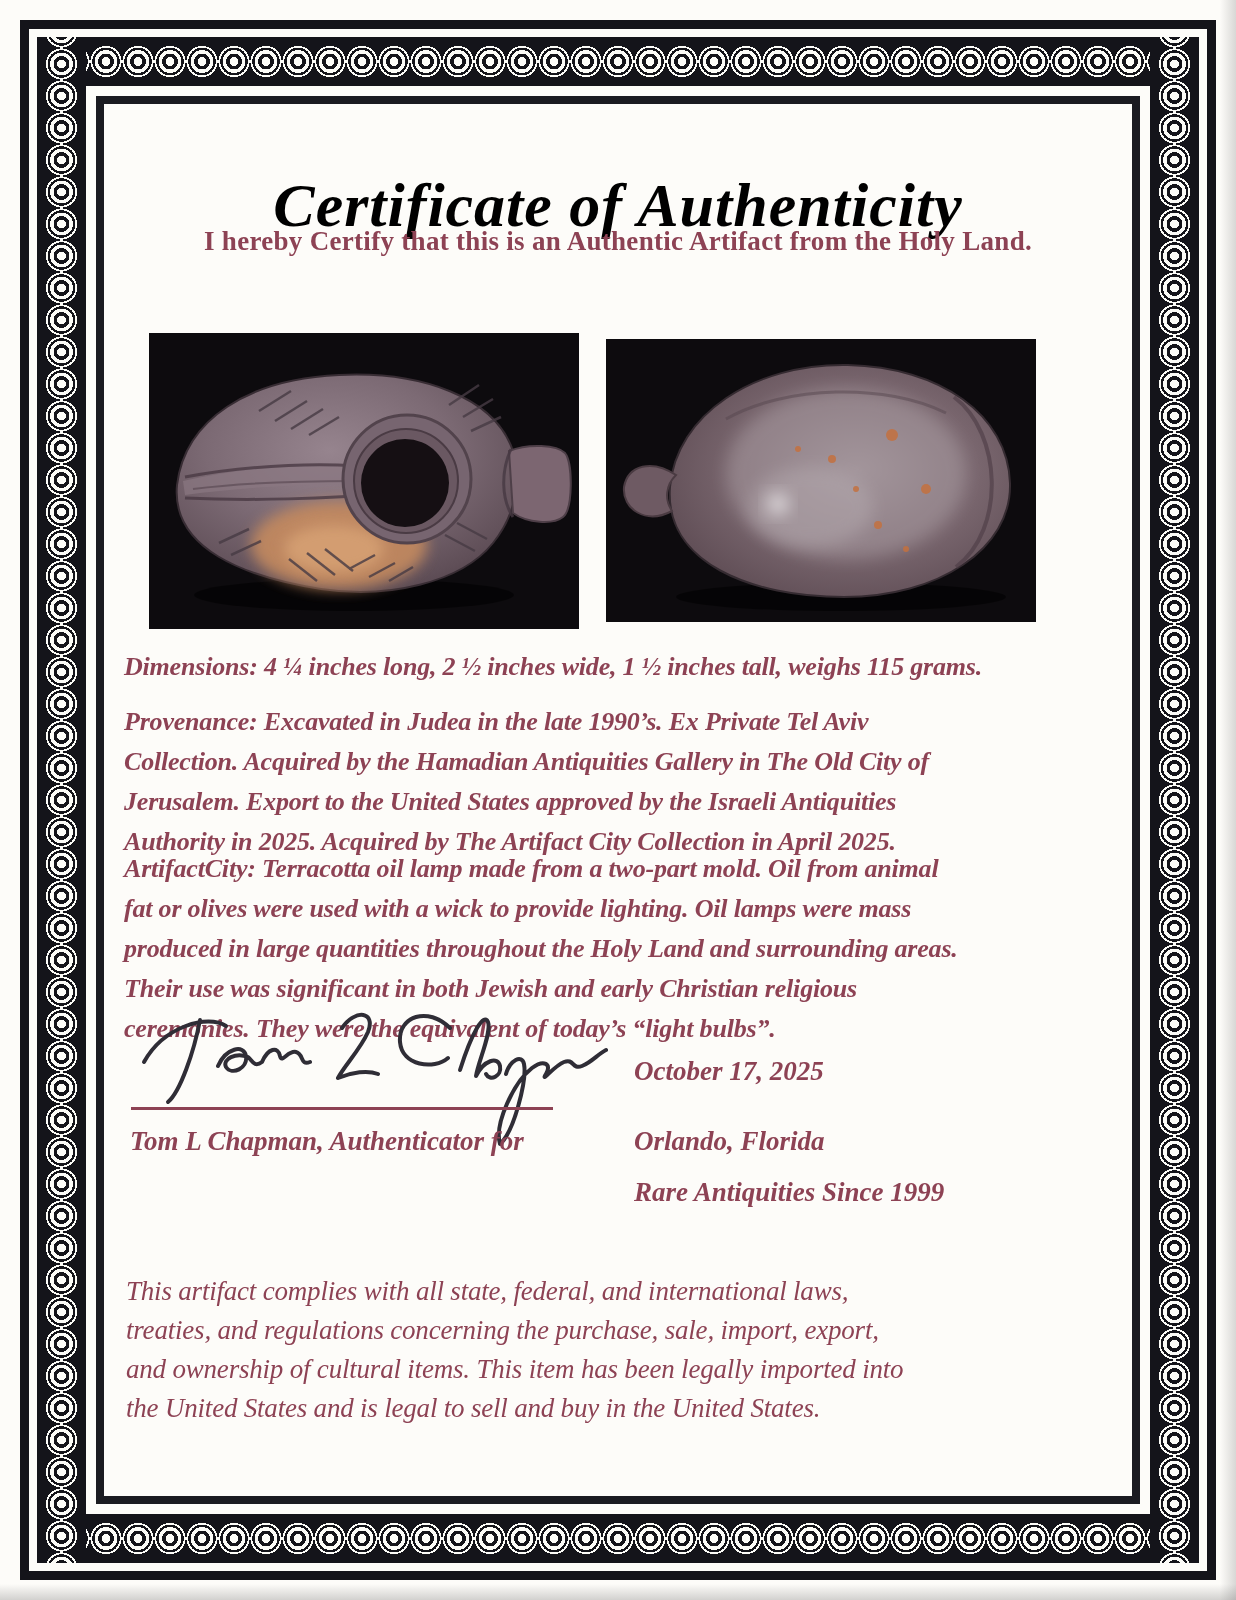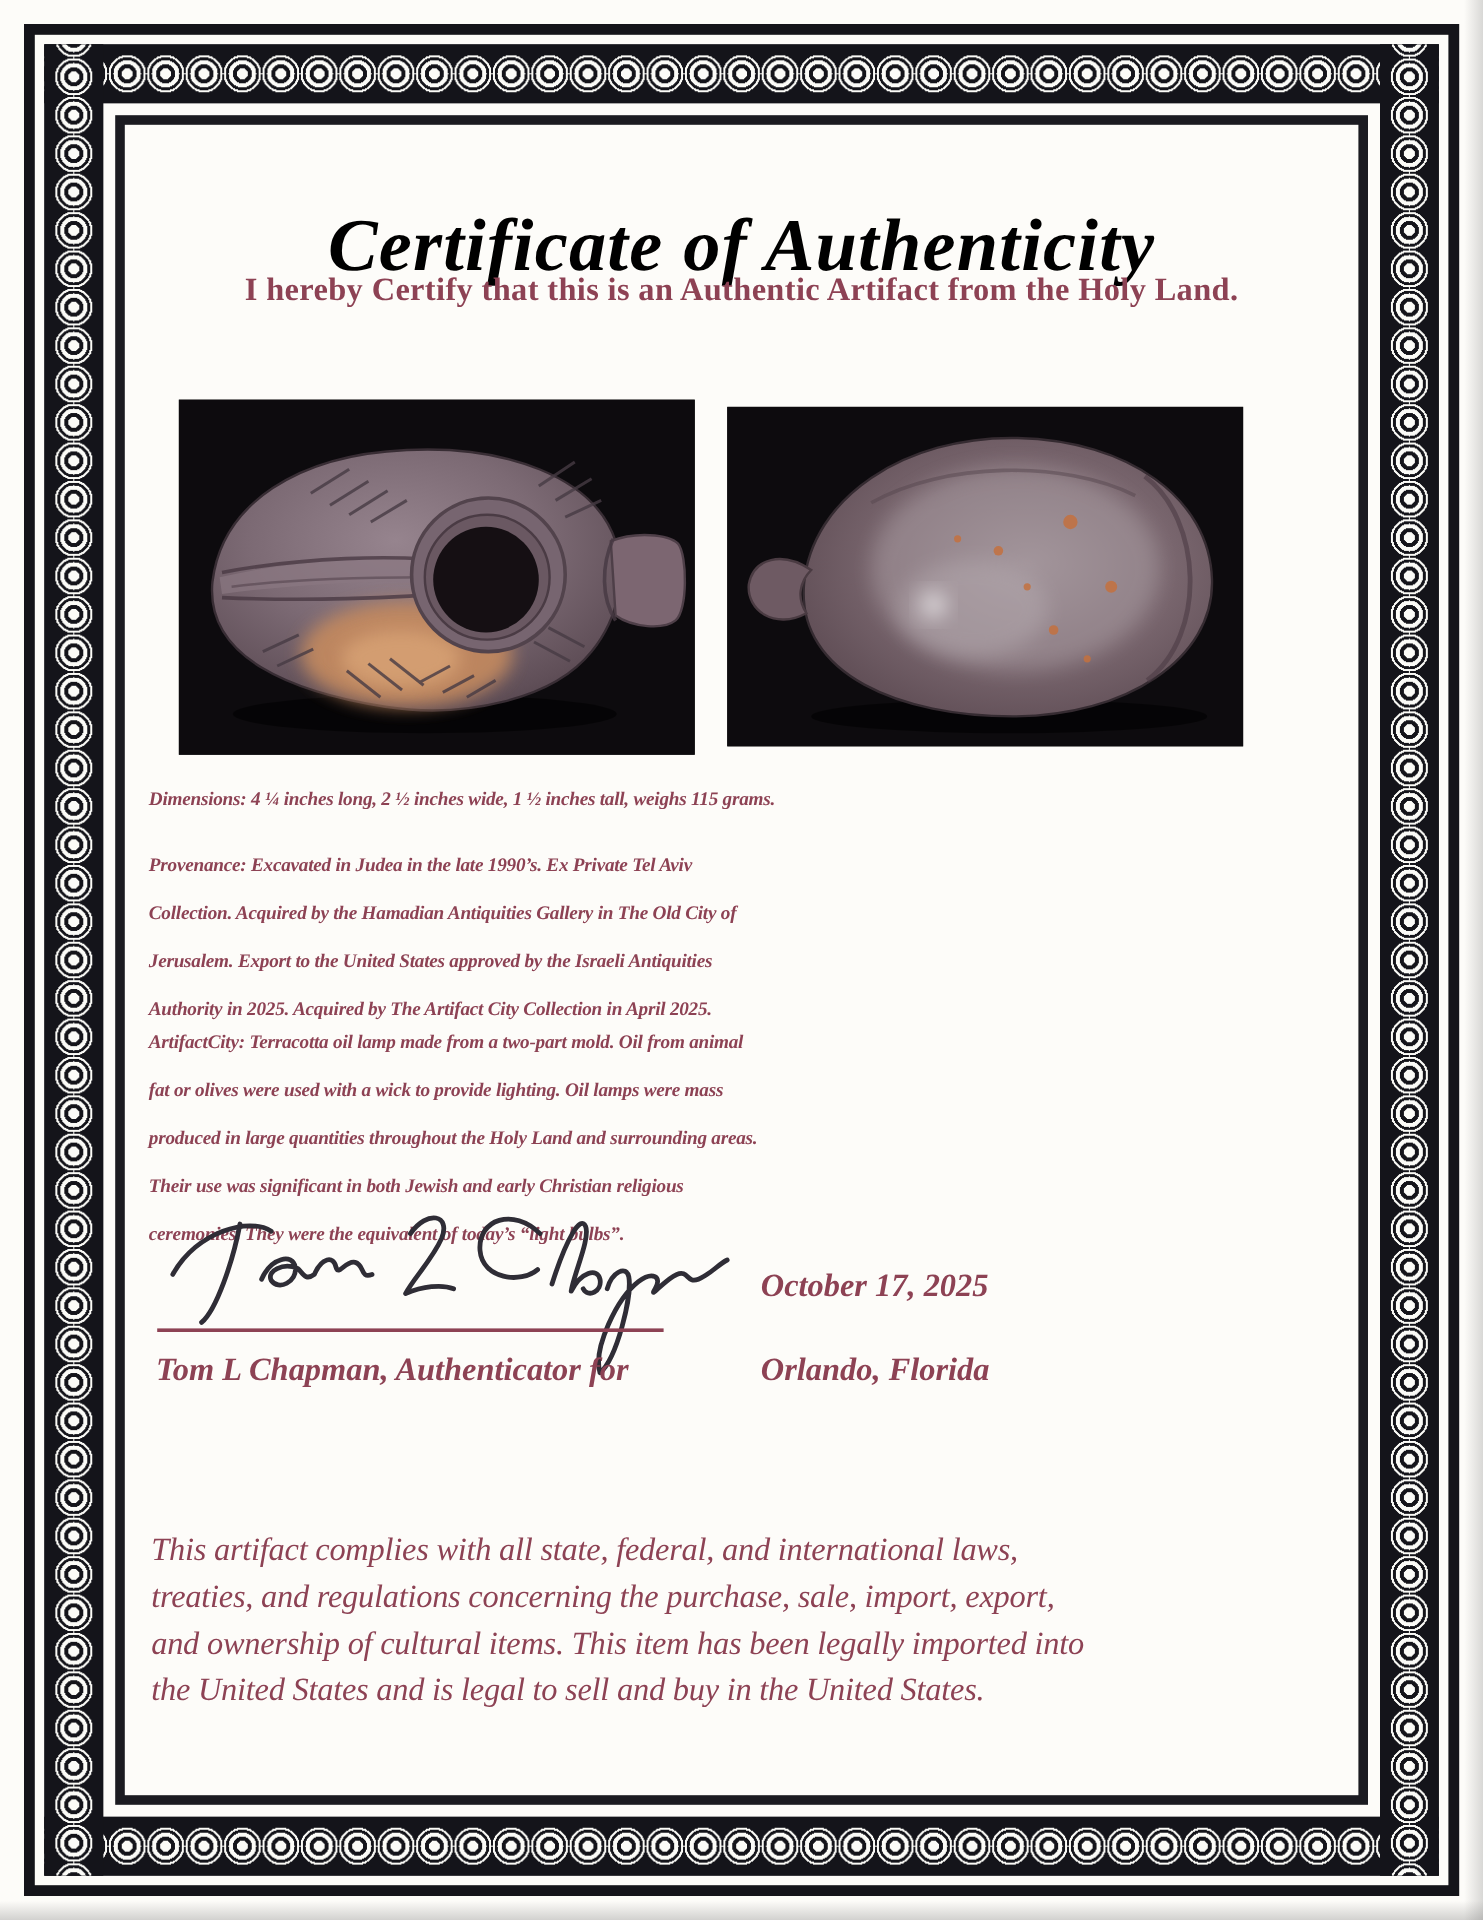--- a/index.html
+++ b/index.html
@@ -45,21 +45,21 @@
     font-size:27px;font-weight:700;letter-spacing:.3px;}
   .sub1{top:120px;}
   .sub2{top:176px;}
 
   .photo{position:absolute;background:#0d0b0e;}
   .photo-left{top:227px;left:43px;width:430px;height:296px;}
   .photo-right{top:233px;left:500px;width:430px;height:283px;}
   .photo svg{display:block;width:100%;height:100%;}
 
   .para{position:absolute;font-style:italic;font-weight:700;
-    font-size:16px;line-height:40px;letter-spacing:-.2px;}
+    font-size:26px;line-height:40px;letter-spacing:-.2px;}
   .para .label{font-weight:700;}
   .para .ptext{white-space:pre-line;}
   .para-dimensions{top:541px;left:18px;white-space:nowrap;}
   .para-provenance{top:596px;left:18px;width:980px;}
   .para-description{top:743px;left:18px;width:980px;}
 
   .sig-svg{position:absolute;top:898px;left:28px;width:480px;height:152px;pointer-events:none;}
   .sig-line{position:absolute;top:1001px;left:25px;width:422px;height:3px;background:#8d4254;}
   .sig-text{position:absolute;font-style:italic;font-weight:700;font-size:27px;white-space:nowrap;}
   .sig-l1{top:1020px;left:24px;}
@@ -195,19 +195,20 @@
       <path d="M316,24 C294,2 264,12 266,38 C268,62 300,66 314,54"></path>
       <path d="M326,66 C338,28 350,8 354,18 C358,28 344,58 342,72 C350,56 364,52 366,62 C368,72 356,78 352,70"></path>
       <path d="M372,70 C376,56 388,50 390,60 C393,76 380,128 366,140 C360,120 380,78 398,64 C410,55 418,60 412,70 C406,80 420,62 430,58 C440,54 438,66 448,62 C458,58 464,50 472,46"></path>
     </g>
   </svg>
   <div class="sig-line"></div>
 
   <p class="sig-text sig-l1">Tom L Chapman, Authenticator for</p>
   <p class="sig-text sig-r1">October 17, 2025</p>
   <p class="sig-text sig-r2">Orlando, Florida</p>
+  <p class="sig-text sig-r3">Rare Antiquities Since 1999</p>
 
   <p class="legal">This artifact complies with all state, federal, and international laws,
 treaties, and regulations concerning the purchase, sale, import, export,
 and ownership of cultural items. This item has been legally imported into
 the United States and is legal to sell and buy in the United States.</p>
 
 </div>
 
 </body></html>

